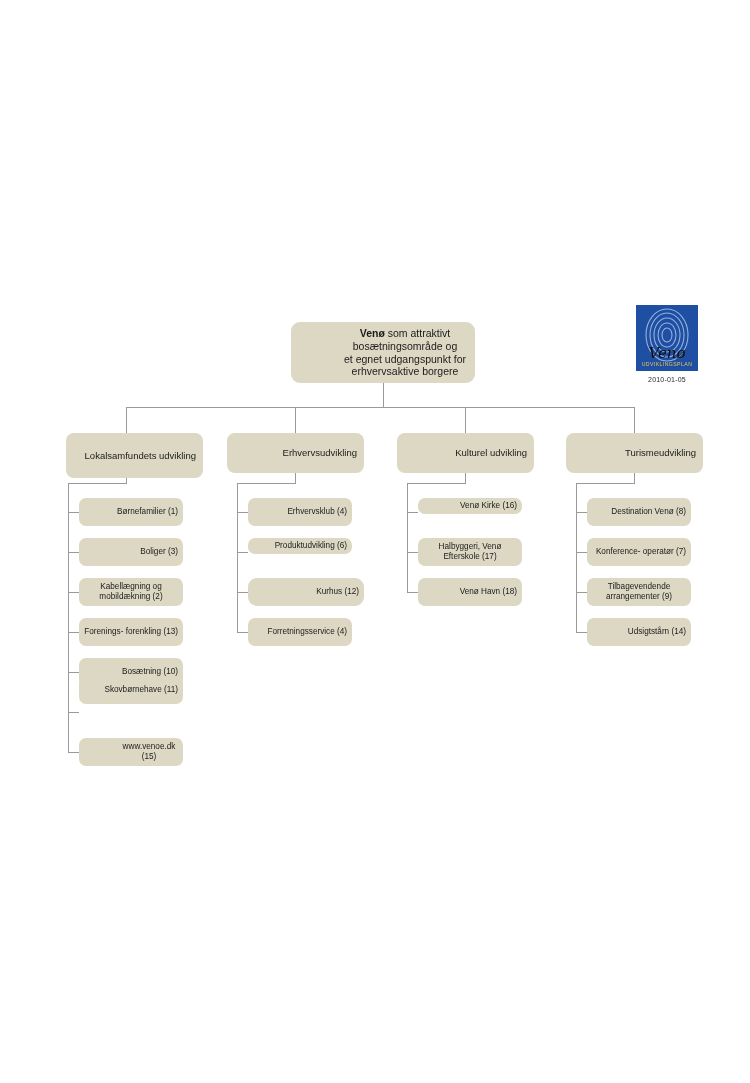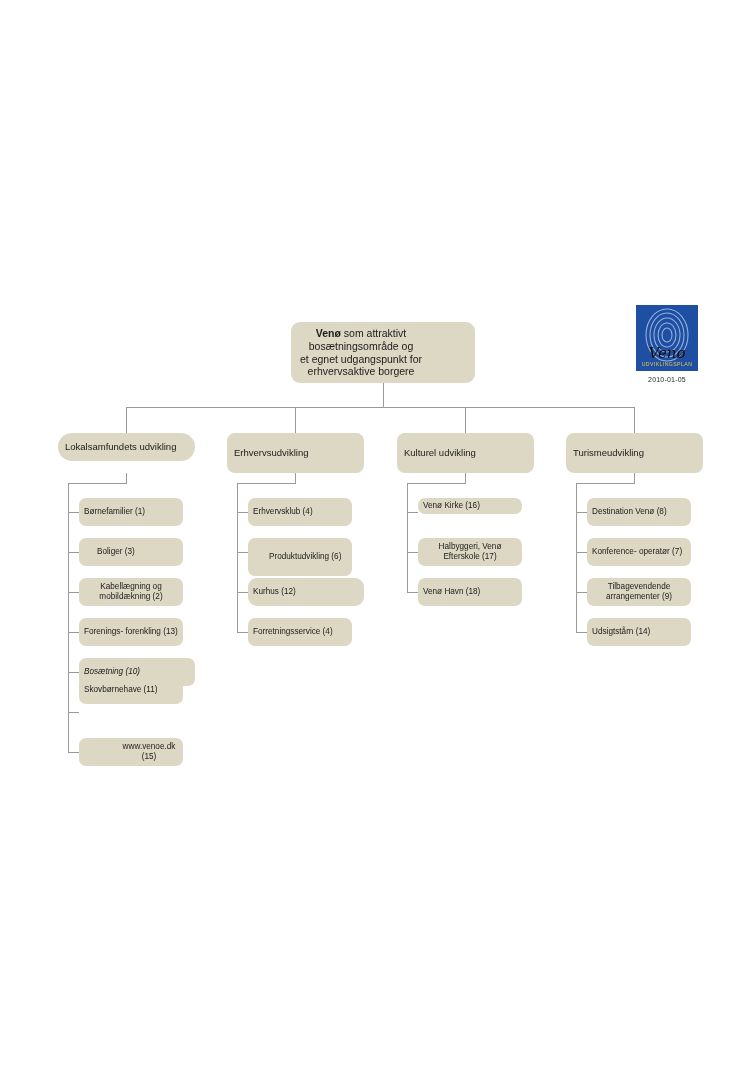--- a/index.html
+++ b/index.html
@@ -44,21 +44,21 @@
   }
 
   
   .node {
     position: absolute;
     box-sizing: border-box;
     background: #dcd8c3;
     border-radius: 8px;
     display: flex;
     align-items: center;
-    justify-content: flex-start;
+    justify-content: flex-end;
     text-align: center;
     line-height: 1.22;
     color: #1b1b1b;
   }
 
   .node-root {
     left: 291px;
     top: 322px;
     width: 184px;
     height: 61px;
@@ -176,51 +176,51 @@
         <g fill="#0d0d0d" font-family="DejaVu Serif, serif">
           <text x="31" y="53" font-size="15" font-style="italic" text-anchor="middle">Venø</text>
         </g>
         <text x="31" y="61" fill="#e8c84a" font-size="5.2" font-family="Liberation Sans, sans-serif" letter-spacing="0.4" text-anchor="middle">UDVIKLINGSPLAN</text>
       </svg>
     </span>
     <div id="logo-date">2010-01-05</div>
   </div>
 
   <div id="node-host">
-      <div class="node node-category" style="left: 58px; top: 433px; width: 137px; height: 28px; border-radius: 18px;">
+      <div class="node node-category" style="left: 66px; top: 433px; width: 137px; height: 45px;">
         <span>Lokalsamfundets udvikling</span>
       </div>
       <div class="node node-leaf" style="left: 79px; top: 498px; width: 104px; height: 28px;">
         <span>Børnefamilier (1)</span>
       </div>
       <div class="node node-leaf" style="left: 79px; top: 538px; width: 104px; height: 28px; padding-left: 18px;">
         <span>Boliger (3)</span>
       </div>
       <div class="node node-leaf" style="left: 79px; top: 578px; width: 104px; height: 28px;">
         <span>Kabellægning og mobildækning (2)</span>
       </div>
       <div class="node node-leaf" style="left: 79px; top: 618px; width: 104px; height: 28px;">
         <span>Forenings- forenkling (13)</span>
       </div>
-      <div class="node node-leaf" style="left: 79px; top: 658px; width: 116px; height: 28px; font-style: italic;">
+      <div class="node node-leaf" style="left: 79px; top: 658px; width: 104px; height: 28px;">
         <span>Bosætning (10)</span>
       </div>
       <div class="node node-leaf" style="left: 79px; top: 676px; width: 104px; height: 28px;">
         <span>Skovbørnehave (11)</span>
       </div>
       <div class="node node-leaf" style="left: 79px; top: 738px; width: 104px; height: 28px; padding-left: 41px;">
         <span>www.venoe.dk (15)</span>
       </div>
       <div class="node node-category" style="left: 227px; top: 433px; width: 137px; height: 40px;">
         <span>Erhvervsudvikling</span>
       </div>
       <div class="node node-leaf" style="left: 248px; top: 498px; width: 104px; height: 28px;">
         <span>Erhvervsklub (4)</span>
       </div>
-      <div class="node node-leaf" style="left: 248px; top: 538px; width: 104px; height: 38px; padding-left: 21px;">
+      <div class="node node-leaf" style="left: 248px; top: 538px; width: 104px; height: 16px; padding-left: 21px;">
         <span>Produktudvikling (6)</span>
       </div>
       <div class="node node-leaf" style="left: 248px; top: 578px; width: 116px; height: 28px; border-radius: 9px;">
         <span>Kurhus (12)</span>
       </div>
       <div class="node node-leaf" style="left: 248px; top: 618px; width: 104px; height: 28px;">
         <span>Forretningsservice (4)</span>
       </div>
       <div class="node node-category" style="left: 397px; top: 433px; width: 137px; height: 40px;">
         <span>Kulturel udvikling</span>

